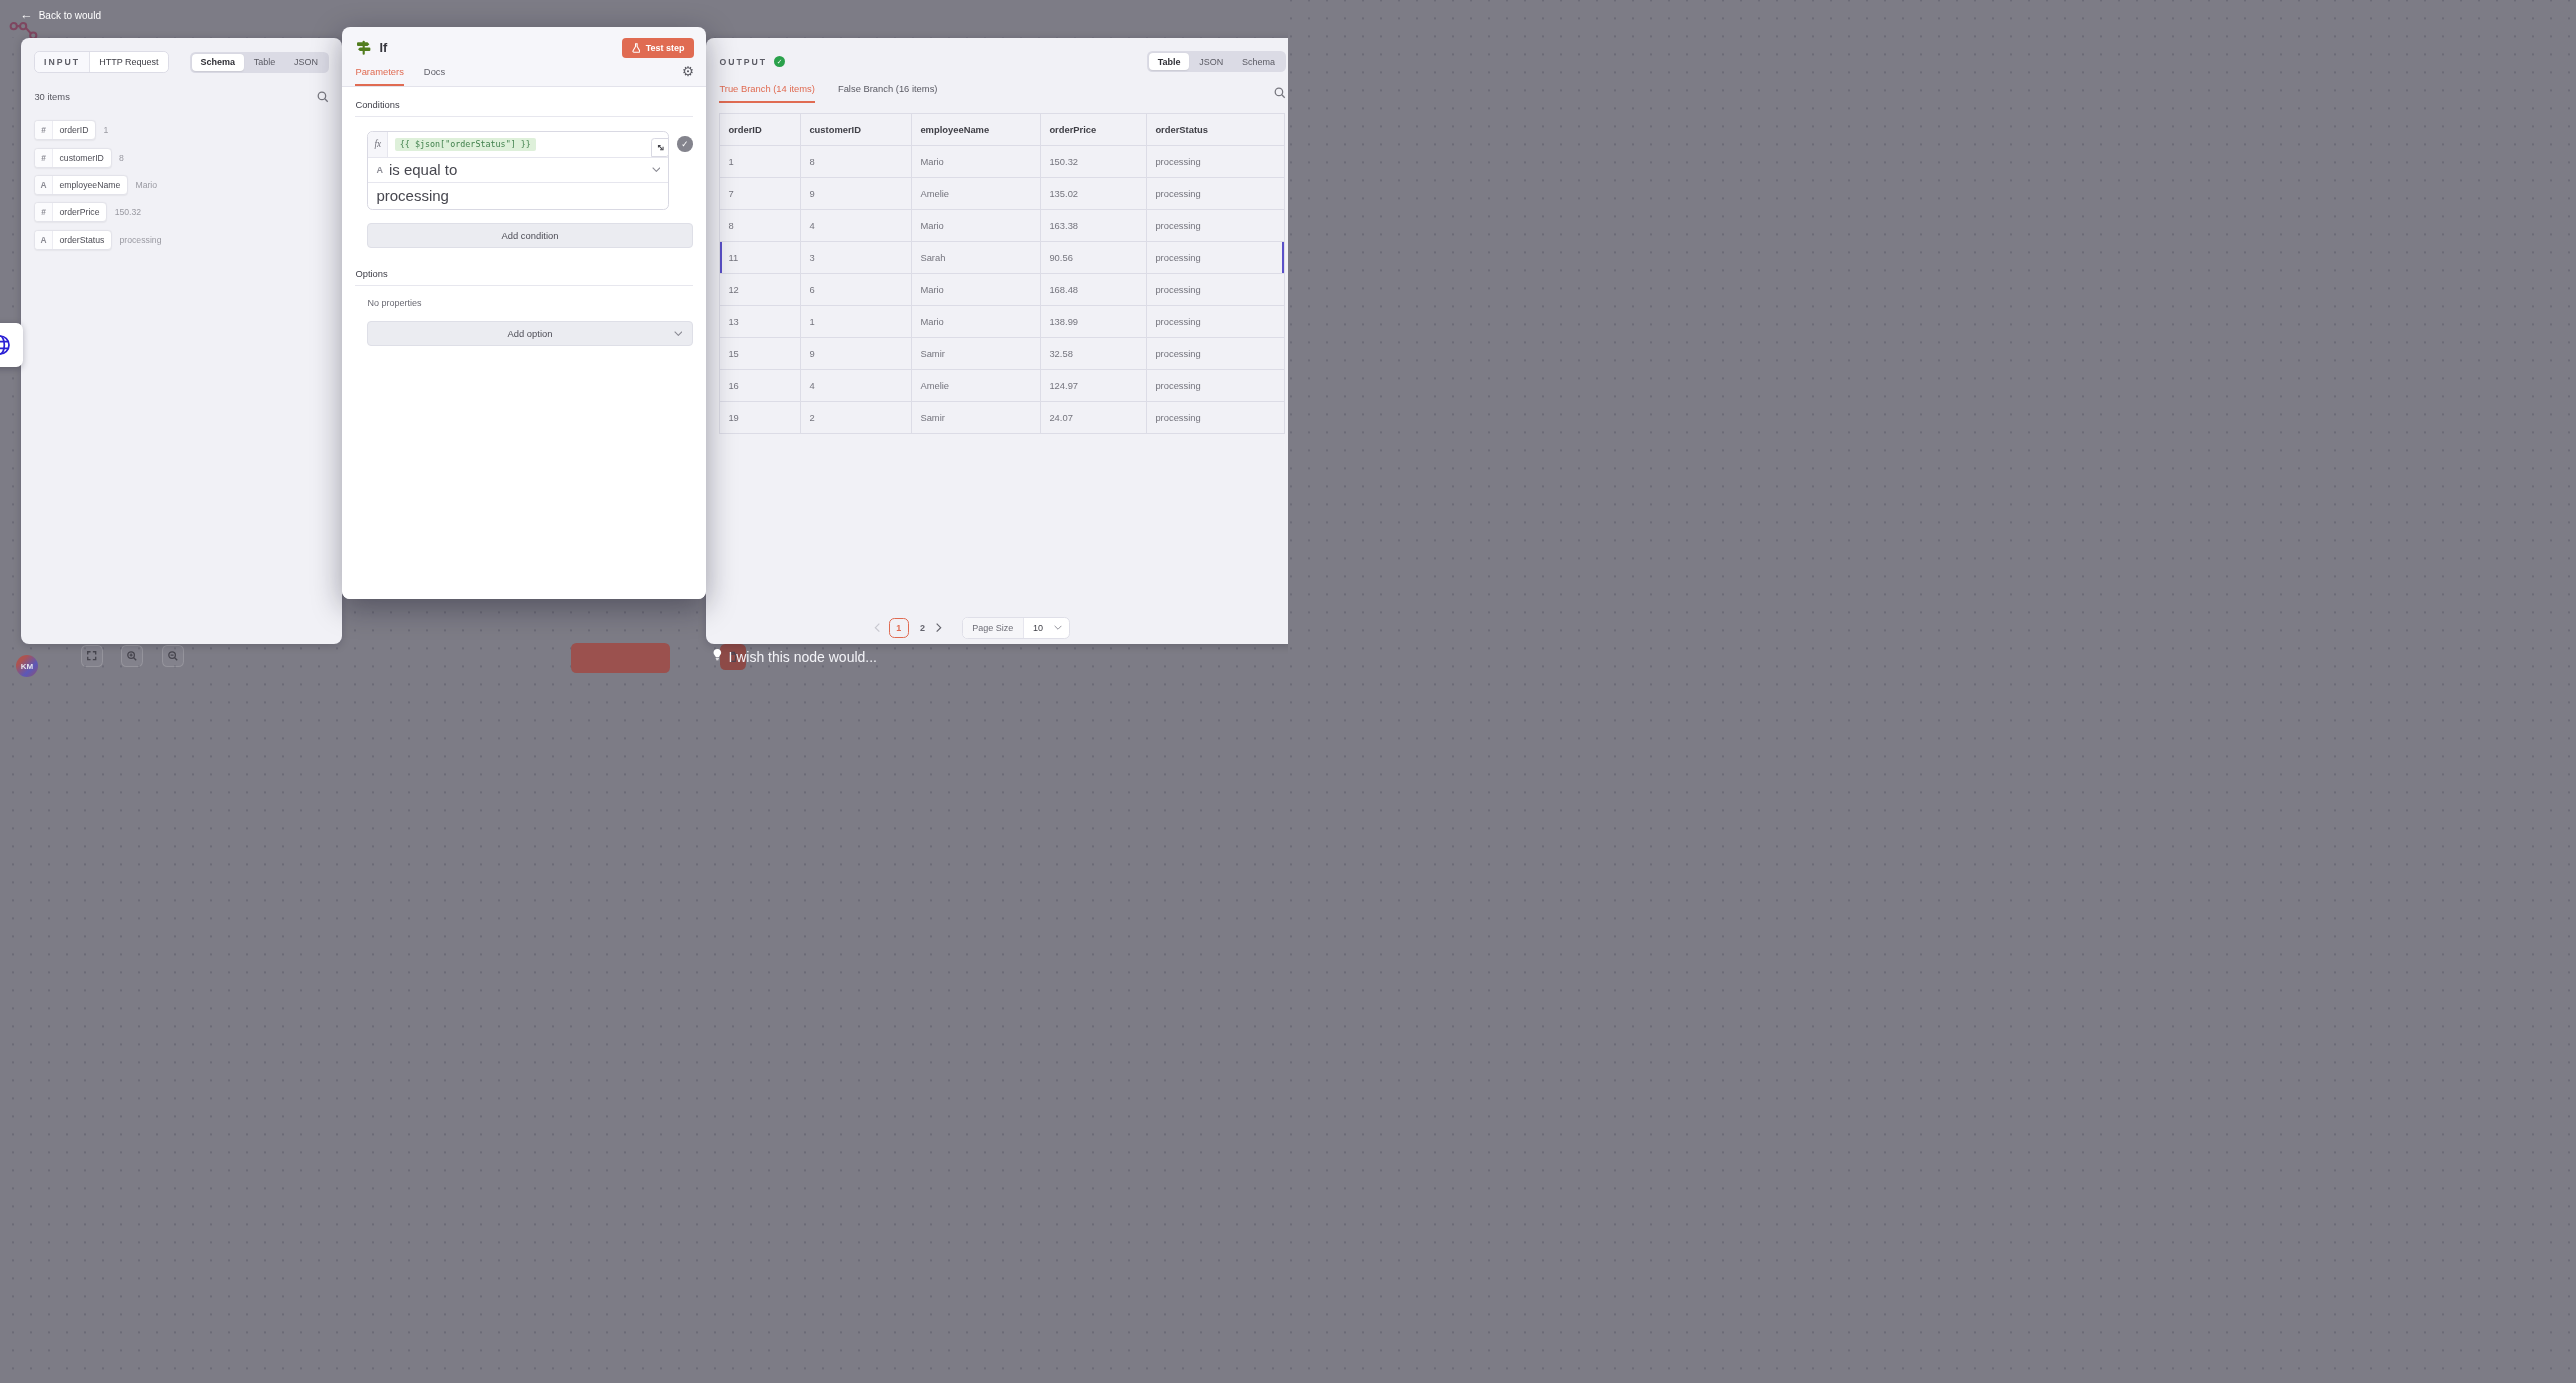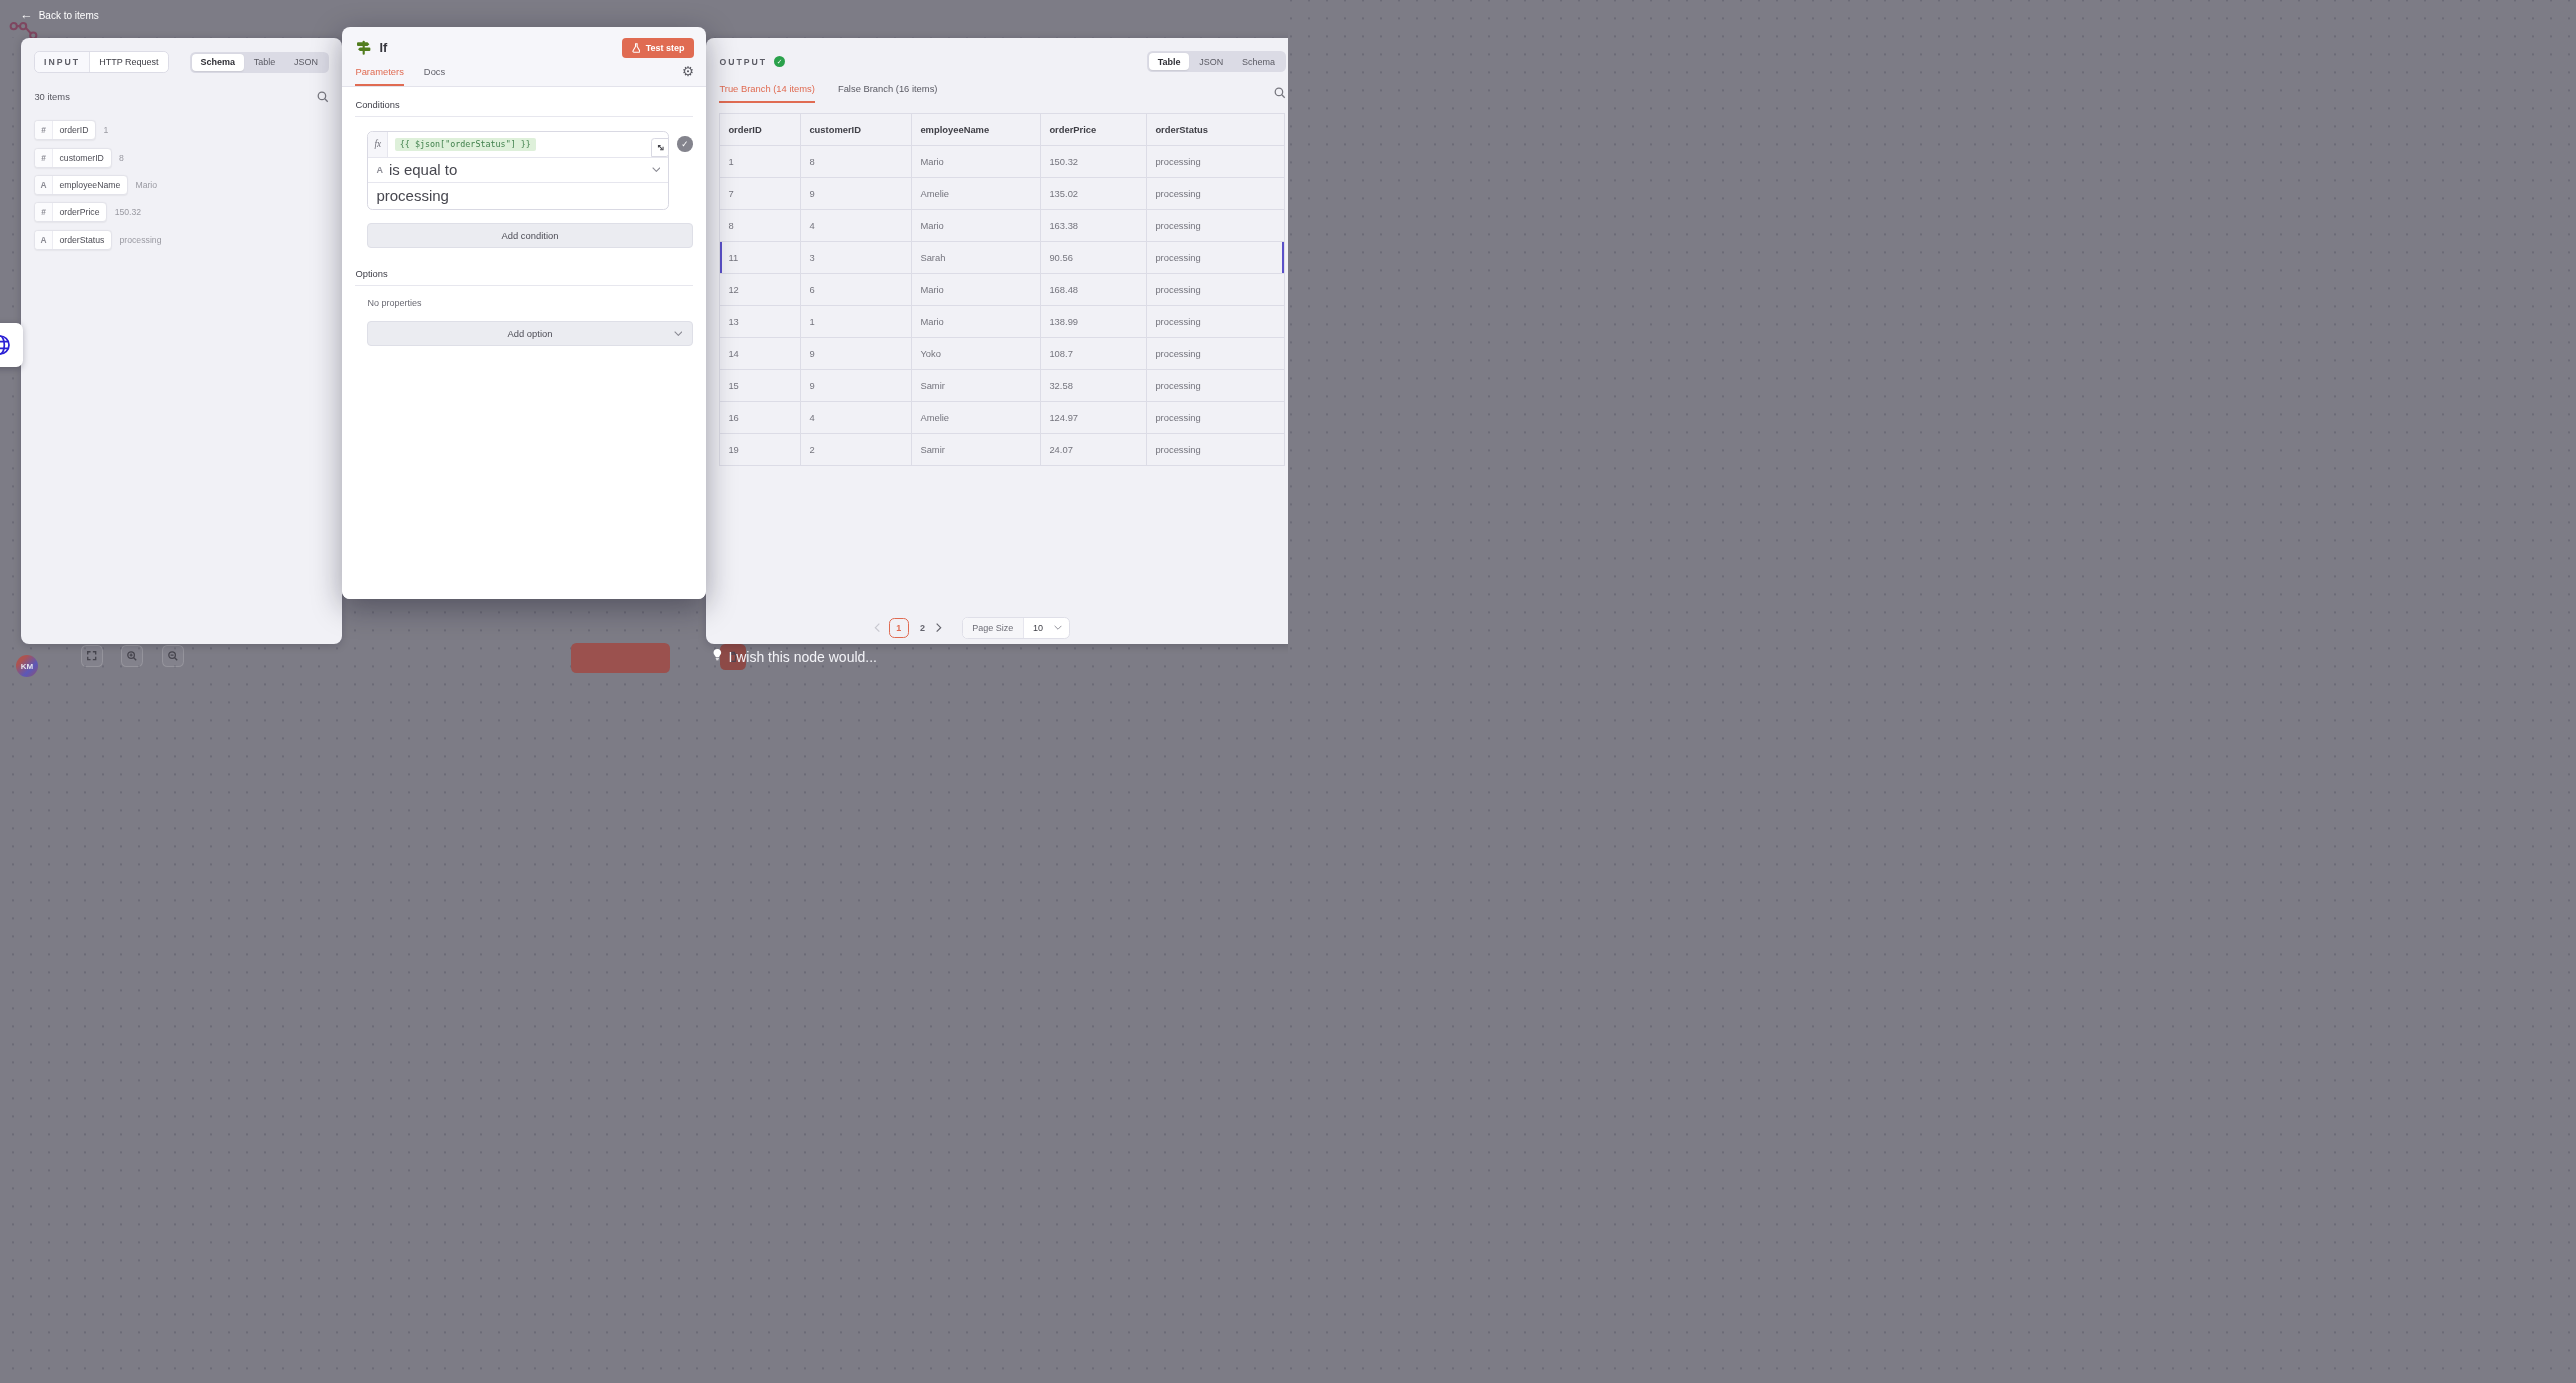--- a/index.html
+++ b/index.html
@@ -110,21 +110,21 @@
 
 <div class="topbar">
   <svg class="canvas-logo" width="31" height="23" viewBox="0 0 46 34" fill="none" stroke="#7f3e5a" stroke-width="3">
     <circle cx="7" cy="12" r="4.6"></circle>
       <circle cx="21" cy="12" r="4.6"></circle>
       <circle cx="36" cy="26" r="4.6"></circle>
     <path d="M11.6 12h4.8M25 14.5l7.5 8.5"></path>
   </svg>
   <div class="back">
     <span class="arrow">←</span>
-    <span>Back to items</span>
+    <span>Back to would</span>
   </div>
 </div>
 
 <div class="dim red-wide"></div>
 <div class="dim trash-btn">
   <svg width="10" height="11.4" viewBox="0 0 15 17" fill="none" stroke="currentColor" stroke-width="1.8">
     <path d="M2 4.5h11M5.5 4V2h4v2M3.2 4.5l.9 11h6.8l.9-11"></path>
   </svg>
 </div>
 <div class="dim avatar">
@@ -359,27 +359,20 @@
         <td>6</td>
         <td>Mario</td>
         <td>168.48</td>
         <td>processing</td>
       </tr>
         <tr>
         <td>13</td>
         <td>1</td>
         <td>Mario</td>
         <td>138.99</td>
-        <td>processing</td>
-      </tr>
-        <tr>
-        <td>14</td>
-        <td>9</td>
-        <td>Yoko</td>
-        <td>108.7</td>
         <td>processing</td>
       </tr>
         <tr>
         <td>15</td>
         <td>9</td>
         <td>Samir</td>
         <td>32.58</td>
         <td>processing</td>
       </tr>
         <tr>

